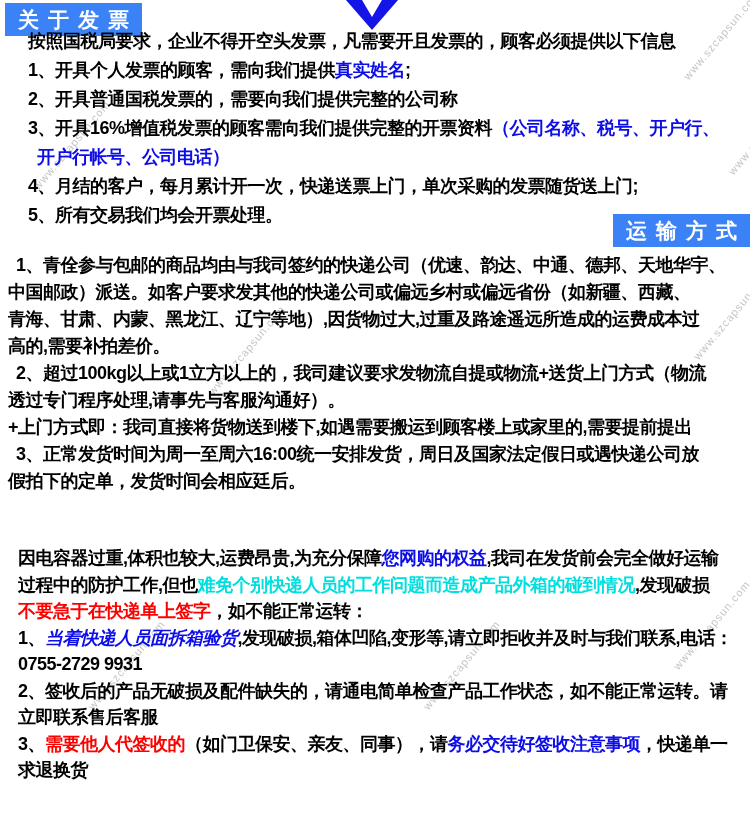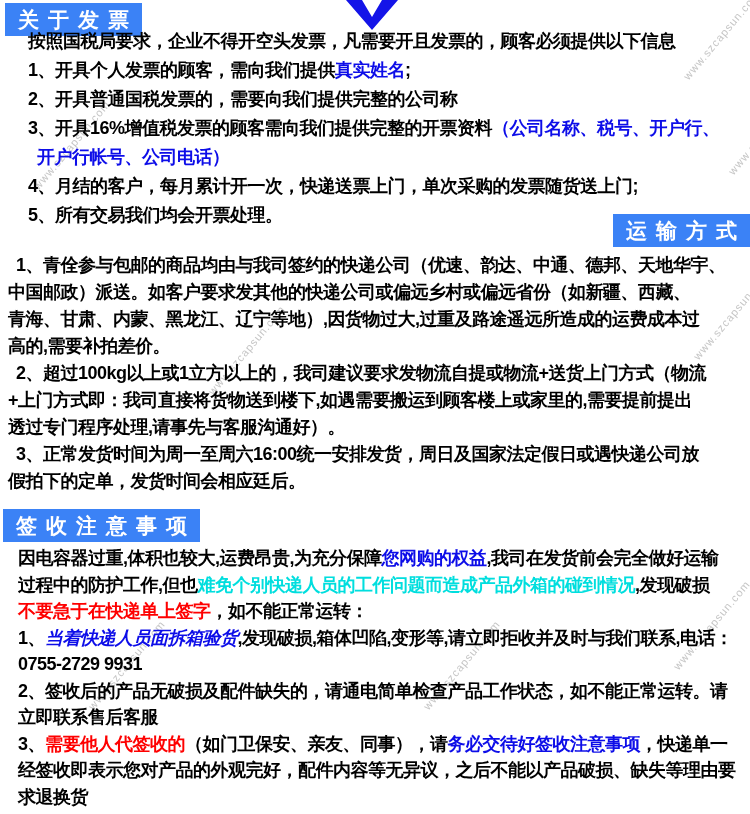--- a/index.html
+++ b/index.html
@@ -86,33 +86,31 @@
     <div class="line"><span>5、所有交易我们均会开票处理。</span></div>
   </div>
 
   <div class="badge badge-shipping">运输方式</div>
   <div class="lines s2">
     <div class="line hang"><span>1、青佺参与包邮的商品均由与我司签约的快递公司（优速、韵达、中通、德邦、天地华宇、</span></div>
     <div class="line"><span>中国邮政）派送。如客户要求发其他的快递公司或偏远乡村或偏远省份（如新疆、西藏、</span></div>
     <div class="line"><span>青海、甘肃、内蒙、黑龙江、辽宁等地）,因货物过大,过重及路途遥远所造成的运费成本过</span></div>
     <div class="line"><span>高的,需要补拍差价。</span></div>
     <div class="line hang"><span>2、超过100kg以上或1立方以上的，我司建议要求发物流自提或物流+送货上门方式（物流</span></div>
+    <div class="line"><span>透过专门程序处理,请事先与客服沟通好）。</span></div>
     <div class="line"><span>+上门方式即：我司直接将货物送到楼下,如遇需要搬运到顾客楼上或家里的,需要提前提出</span></div>
-    <div class="line"><span>透过专门程序处理,请事先与客服沟通好）。</span></div>
     <div class="line hang"><span>3、正常发货时间为周一至周六16:00统一安排发货，周日及国家法定假日或遇快递公司放</span></div>
     <div class="line"><span>假拍下的定单，发货时间会相应廷后。</span></div>
   </div>
 
-  <div class="badge badge-signing">签收注意事项</div>
   <div class="lines s3">
     <div class="line"><span>因电容器过重,体积也较大,运费昂贵,为充分保障</span><span style="color: rgb(13, 13, 232);">您网购的权益</span><span>,我司在发货前会完全做好运输</span></div>
     <div class="line"><span>过程中的防护工作,但也</span><span style="color: rgb(0, 222, 222);">难免个别快递人员的工作问题而造成产品外箱的碰到情况</span><span>,发现破损</span></div>
     <div class="line"><span style="color: rgb(254, 0, 0);">不要急于在快递单上签字</span><span>，如不能正常运转：</span></div>
     <div class="line"><span>1、</span><span style="color: rgb(13, 13, 232); font-style: italic;">当着快递人员面拆箱验货</span><span>,发现破损,箱体凹陷,变形等,请立即拒收并及时与我们联系,电话：</span></div>
     <div class="line"><span>0755-2729 9931</span></div>
     <div class="line"><span>2、签收后的产品无破损及配件缺失的，请通电简单检查产品工作状态，如不能正常运转。请</span></div>
     <div class="line"><span>立即联系售后客服</span></div>
     <div class="line"><span>3、</span><span style="color: rgb(254, 0, 0);">需要他人代签收的</span><span>（如门卫保安、亲友、同事），请</span><span style="color: rgb(13, 13, 232);">务必交待好签收注意事项</span><span>，快递单一</span></div>
-    <div class="line"><span>经签收即表示您对产品的外观完好，配件内容等无异议，之后不能以产品破损、缺失等理由要</span></div>
     <div class="line"><span>求退换货</span></div>
   </div>
 
 </div>
 
 </body></html>

